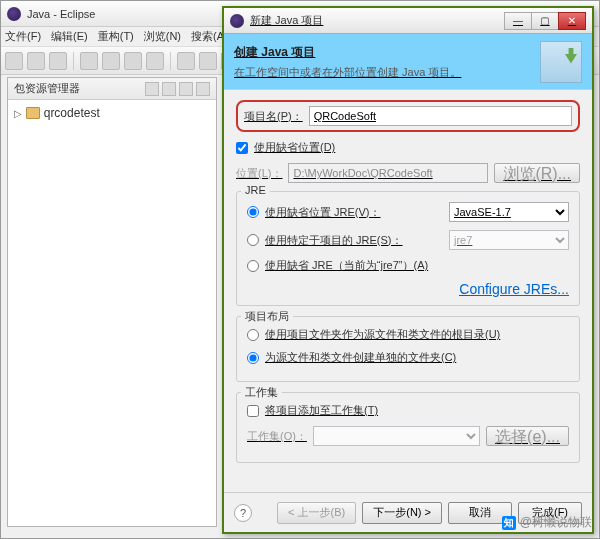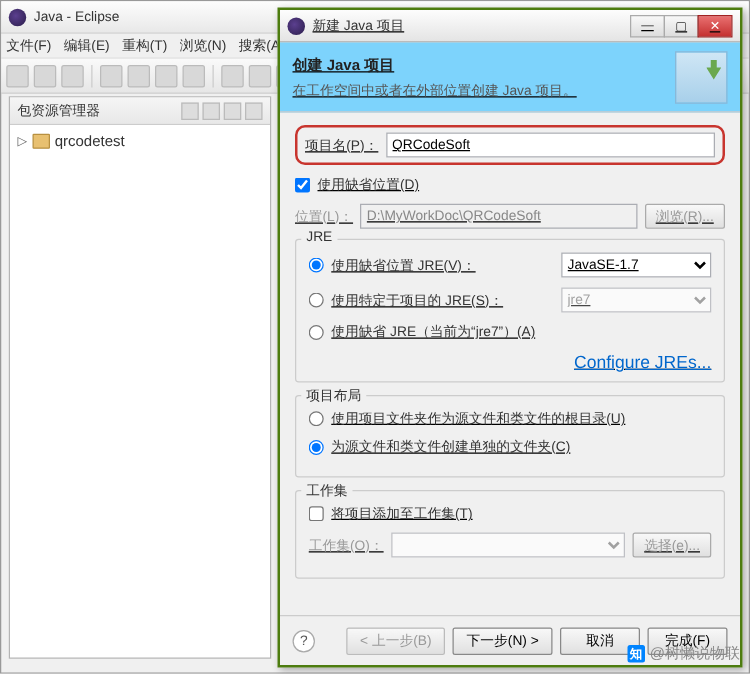--- a/index.html
+++ b/index.html
@@ -40,21 +40,21 @@
 .banner-icon { width: 42px; height: 42px; background: linear-gradient(#cfe6f5,#a8d0ea); border: 1px solid #88b8d8; position: relative; }
 .banner-icon::after { content: ""; position: absolute; right: 4px; top: 6px; width: 12px; height: 16px; background: #6aa84f; clip-path: polygon(50% 100%,0 40%,30% 40%,30% 0,70% 0,70% 40%,100% 40%); }
 
 .dlg-body { padding: 10px 12px; font-size: 11px; color: #333; overflow: hidden; }
 .row { display: flex; align-items: center; margin-bottom: 8px; gap: 6px; }
 .label { white-space: nowrap; }
 input[type=text] { height: 20px; border: 1px solid #abadb3; padding: 0 4px; font-size: 11px; background: #fff; flex: 1; }
 input[readonly] { background: #f0f0f0; color: #888; }
 .highlight { border: 2px solid #c8352e; border-radius: 8px; padding: 4px 6px; margin-bottom: 8px; }
 .chk { width: 12px; height: 12px; }
-.btn-small { height: 20px; padding: 0 8px; font-size: 11px; background: linear-gradient(#f8f8f8,#e0e0e0); border: 1px solid #aaa; border-radius: 2px; white-space: nowrap; }
+.btn-small { height: 20px; padding: 0 8px; font-size: 16px; background: linear-gradient(#f8f8f8,#e0e0e0); border: 1px solid #aaa; border-radius: 2px; white-space: nowrap; }
 .btn-small[disabled] { color: #999; }
 
 .group { border: 1px solid #ccc; border-radius: 3px; padding: 10px 10px 8px; margin-bottom: 10px; position: relative; }
 .group-title { position: absolute; top: -8px; left: 4px; background: #f0f0f0; padding: 0 4px; font-size: 11px; }
 .radio-row { display: flex; align-items: center; margin-bottom: 8px; gap: 6px; }
 .radio { width: 12px; height: 12px; }
 select { height: 20px; border: 1px solid #abadb3; font-size: 11px; background: #fff; width: 120px; }
 .link { color: #0066cc; text-decoration: underline; font-size: 14px; text-align: right; cursor: pointer; }
 .link-row { text-align: right; }
 

